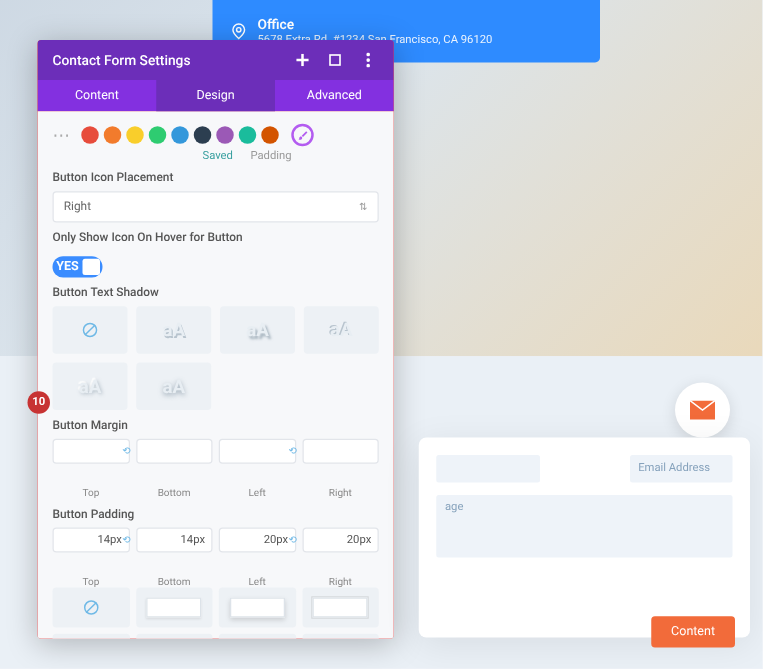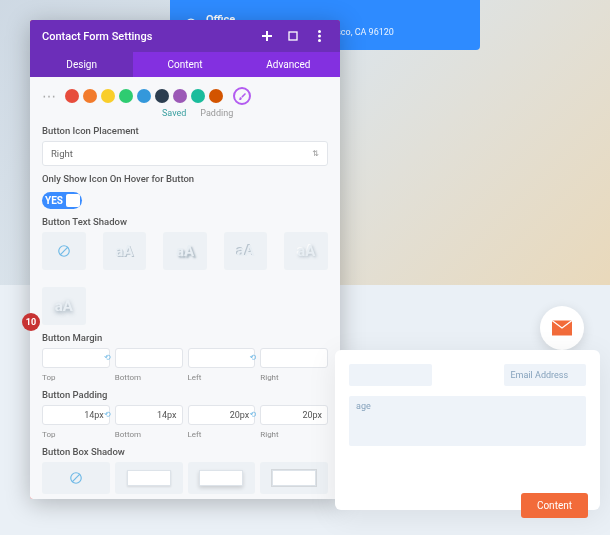--- a/index.html
+++ b/index.html
@@ -2,21 +2,21 @@
 <html><head>
 <meta charset="utf-8">
 <style>
 *{margin:0;padding:0;box-sizing:border-box;font-family:-apple-system,BlinkMacSystemFont,"Segoe UI",Roboto,sans-serif}
 body{width:610px;height:535px;overflow:hidden;background:#f0f4f8;position:relative}
 .bg-photo{position:absolute;top:0;left:0;right:0;height:285px;background:linear-gradient(135deg,#c8d4e0 0%,#d8e2ea 40%,#e8d4b0 100%);opacity:0.85}
 .top-bar{position:absolute;top:0;left:170px;width:310px;height:50px;background:#2e8bff;border-radius:0 0 4px 4px;color:#fff;padding:8px 14px;display:flex;align-items:center;gap:8px}
 .top-bar svg{width:14px;height:14px;flex-shrink:0}
 .top-bar .label{font-size:11px;font-weight:600}
 .top-bar .addr{font-size:9px;opacity:.9;margin-top:1px}
-.panel{position:absolute;top:20px;left:30px;width:310px;background:#ef4444;box-shadow:0 4px 24px rgba(0,0,0,.25);border-radius:3px;overflow:hidden}
+.panel{position:absolute;top:32px;left:30px;width:285px;background:#ef4444;box-shadow:0 4px 24px rgba(0,0,0,.25);border-radius:3px;overflow:hidden}
 .panel-head{background:#6c2eb9;color:#fff;height:32px;display:flex;align-items:center;padding:0 12px;font-size:11px;font-weight:500}
 .panel-head .title{flex:1}
 .panel-head .ctrls{display:flex;gap:8px}
 .panel-head .ctrls span{width:18px;height:18px;display:flex;align-items:center;justify-content:center;cursor:pointer;border-radius:2px}
 .tabs{background:#8330e0;display:flex}
 .tabs .tab{flex:1;color:#fff;font-size:10px;padding:7px 0;text-align:center;cursor:pointer}
 .tabs .tab.active{background:#6c2eb9}
 .panel-body{background:#f7f8fa;padding:8px 12px 0;max-height:422px;overflow:hidden}
 .swatch-row{display:flex;align-items:center;gap:4px;padding:2px 0 5px}
 .swatch-row .dots{color:#aaa;font-size:14px;letter-spacing:1px;margin-right:4px}
@@ -24,33 +24,33 @@
 .swatch.brush{width:18px;height:18px;border-radius:50%;border:2px solid #b35cf0;display:flex;align-items:center;justify-content:center;margin-left:6px}
 .swatch.brush svg{width:9px;height:9px}
 .saved-row{display:flex;gap:14px;font-size:9px;color:#999;padding-left:120px;margin-top:-2px;margin-bottom:6px}
 .saved-row .s1{color:#3aa0a0}
 .sect-label{font-size:9.5px;color:#555;margin:7px 0 5px;font-weight:500}
 .select-box{background:#fff;border:1px solid #e2e5ea;border-radius:3px;padding:6px 8px;font-size:9.5px;color:#666;display:flex;align-items:center;justify-content:space-between}
 .select-box .arr{font-size:8px;color:#999}
 .toggle{display:inline-flex;align-items:center;background:#3a8cff;border-radius:10px;width:40px;height:17px;position:relative;padding:0 3px}
 .toggle .lbl{color:#fff;font-size:10px;font-weight:700}
 .toggle .knob{width:14px;height:13px;background:#fff;border-radius:2px;position:absolute;right:2px}
-.grid3{display:grid;grid-template-columns:repeat(5,1fr);gap:17px}
+.grid3{display:grid;grid-template-columns:repeat(4,1fr);gap:7px}
 .shadow-tile{height:38px;background:#edf1f5;border-radius:3px;display:flex;align-items:center;justify-content:center}
 .shadow-tile.none svg{width:14px;height:14px}
 .shadow-tile .aa{font-size:15px;font-weight:700;color:#e8eef3;text-shadow:1px 1px 0 #b8c4ce}
 .shadow-tile .aa.d2{text-shadow:2px 2px 2px rgba(120,140,155,.6)}
 .shadow-tile .aa.d3{text-shadow:-1px -1px 0 #b8c4ce}
 .shadow-tile .aa.d4{text-shadow:1px 1px 3px rgba(120,140,155,.5),-1px -1px 1px #fff}
 .shadow-tile .aa.d5{text-shadow:0 2px 4px rgba(120,140,155,.7)}
 .grid4{display:grid;grid-template-columns:repeat(4,1fr);gap:5px}
 .val-box{background:#fff;border:1px solid #e2e5ea;border-radius:3px;height:20px;display:flex;align-items:center;justify-content:flex-end;padding:0 5px;font-size:8px;color:#aaa;position:relative}
 .val-box .v{font-size:9px;color:#555}
 .val-box .link{position:absolute;right:-2px;top:4px;color:#6fb9e6;font-size:8px}
-.val-lbl{font-size:8px;color:#888;margin-top:5px}
+.val-lbl{font-size:8px;color:#888;text-align:center;margin-top:19px}
 .box-tile{height:32px;background:#edf1f5;border-radius:3px;display:flex;align-items:center;justify-content:center}
 .box-tile .rect{width:44px;height:16px;background:#fff;border:1px solid #dde3e9}
 .box-tile .rect.s1{box-shadow:0 1px 2px rgba(0,0,0,.1)}
 .box-tile .rect.s2{box-shadow:0 2px 4px rgba(0,0,0,.15)}
 .box-tile .rect.s3{box-shadow:0 0 0 1px rgba(0,0,0,.1)}
 .box-tile .rect.s4{box-shadow:2px 2px 3px rgba(0,0,0,.15)}
 .box-tile .rect.s5{box-shadow:0 3px 5px rgba(0,0,0,.2)}
 .box-tile .rect.s6{box-shadow:inset 0 1px 2px rgba(0,0,0,.15)}
 .box-tile .rect.s7{box-shadow:-2px -2px 3px rgba(0,0,0,.1)}
 .box-tile.none svg{width:14px;height:14px}
@@ -99,22 +99,22 @@
       <span>
           <svg width="3" height="12" viewBox="0 0 3 12">
             <circle cx="1.5" cy="1.5" r="1.5" fill="#fff"></circle>
             <circle cx="1.5" cy="6" r="1.5" fill="#fff"></circle>
             <circle cx="1.5" cy="10.5" r="1.5" fill="#fff"></circle>
           </svg>
         </span>
     </div>
   </div>
   <div class="tabs">
+    <div class="tab">Content</div>
     <div class="tab active">Design</div>
-    <div class="tab">Content</div>
     <div class="tab">Advanced</div>
   </div>
   <div class="panel-body">
     <div class="swatch-row">
       <span class="dots">⋯</span>
       <span class="swatch" style="background:#e74c3c"></span>
       <span class="swatch" style="background:#f27b2c"></span>
       <span class="swatch" style="background:#f9ce2b"></span>
       <span class="swatch" style="background:#2ecc71"></span>
       <span class="swatch" style="background:#3498db"></span>
@@ -205,21 +205,20 @@
           <span class="v">20px</span>
         </div>
     </div>
     <div class="grid4">
       <div class="val-lbl">Top</div>
       <div class="val-lbl">Bottom</div>
       <div class="val-lbl">Left</div>
       <div class="val-lbl">Right</div>
     </div>
 
-    <div class="sect-label">Button Box Shadow</div>
     <div class="grid4">
       <div class="box-tile none">
           <svg viewBox="0 0 24 24" fill="none" stroke="#6fb9e6" stroke-width="2">
             <circle cx="12" cy="12" r="9"></circle>
             <line x1="5" y1="19" x2="19" y2="5"></line>
           </svg>
         </div>
       <div class="box-tile">
           <div class="rect s1"></div>
         </div>

